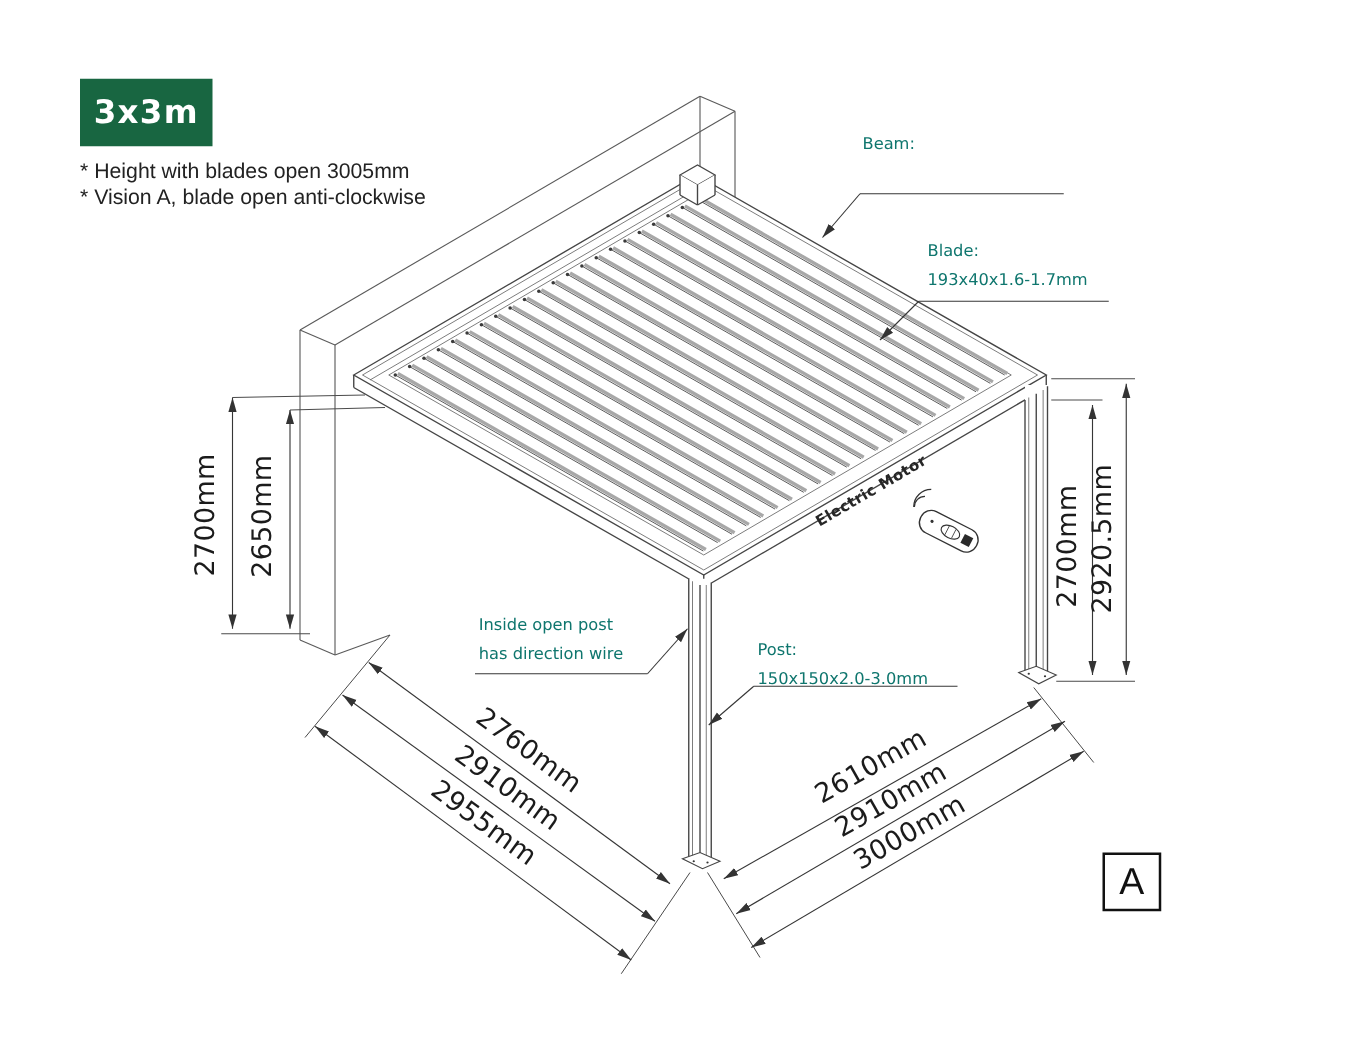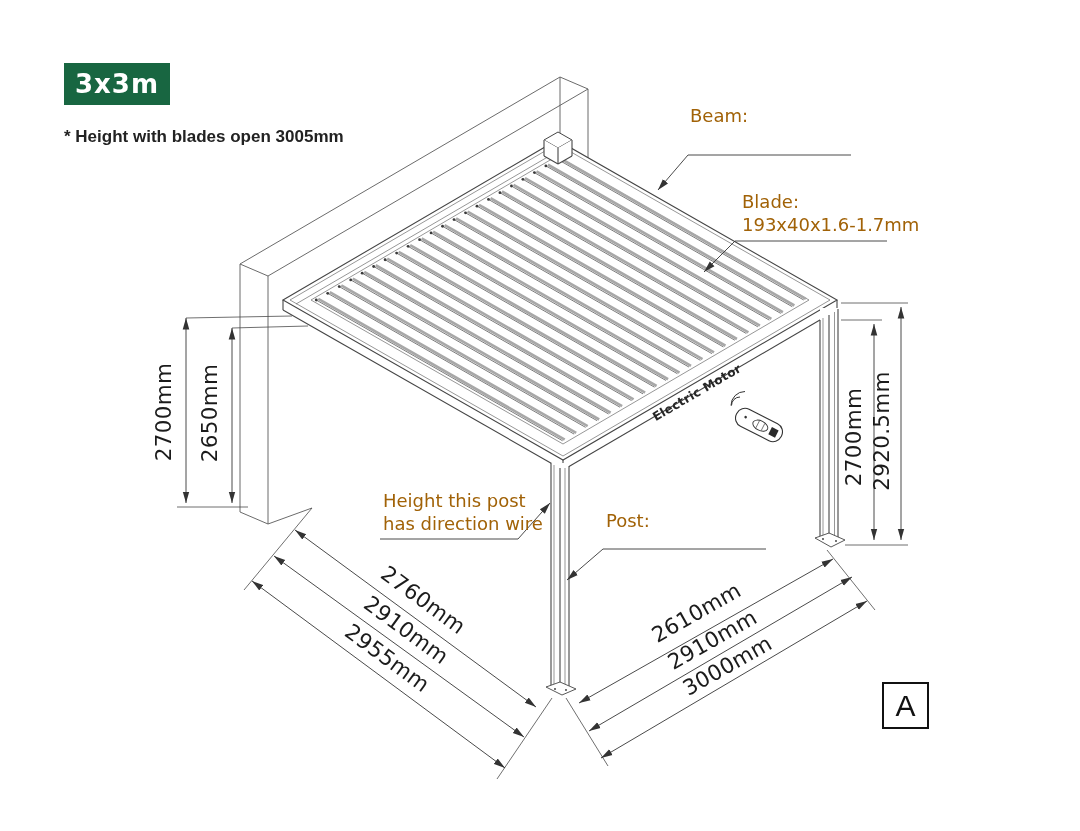--- a/index.html
+++ b/index.html
@@ -1,26 +1,26 @@
 <!DOCTYPE html>
 <html><head>
 <meta charset="utf-8">
 <style>
   html,body{margin:0;padding:0;background:#ffffff;}
   #stage{position:relative;width:1080px;height:831px;background:#ffffff;overflow:hidden;
          font-family:"DejaVu Sans",sans-serif;color:#1c1c1c;}
   #drawing{position:absolute;left:0;top:0;}
   .ol{position:absolute;}
-  .badge{left:64px;top:63px;width:106px;height:42px;background:#186641;color:#fff;
+  .badge{left:64px;top:63px;width:106px;height:54px;background:#186641;color:#fff;
          display:flex;align-items:center;justify-content:center;
          font-size:26px;font-weight:600;letter-spacing:1px;}
   .notes{left:64px;top:127px;font-family:"Liberation Sans",sans-serif;
-         font-size:17px;line-height:20.5px;color:#222;white-space:nowrap;font-weight:bold;}
+         font-size:17px;line-height:20.5px;color:#222;white-space:nowrap;}
   .notes .ind{padding-left:16px;}
-  .callout{font-size:18px;line-height:22.5px;color:#a16207;white-space:nowrap;}
+  .callout{font-size:13px;line-height:22.5px;color:#0f766e;white-space:nowrap;}
   .co-beam{left:690px;top:105px;}
   .co-blade{left:742px;top:191px;}
   .co-post{left:606px;top:510px;}
   .co-wire{left:383px;top:489px;line-height:23px;}
   .abox{left:882px;top:682px;width:43px;height:43px;border:2.5px solid #111;
         display:flex;align-items:center;justify-content:center;
         font-size:30px;color:#111;font-family:"Liberation Sans",sans-serif;}
   
   .wl{stroke:#5a5a5a;stroke-width:0.9;fill:none;}
   .rf{stroke:#454545;stroke-width:1.1;fill:none;}
@@ -237,37 +237,39 @@
     <line class="dim" x1="518" y1="539" x2="550" y2="503" marker-end="url(#ar)"></line>
   </g>
 </svg>
 
 <div class="ol badge">
   <span>3x3m</span>
 </div>
 
 <div class="ol notes">
   <div>* Height with blades open 3005mm</div>
+  <div>* Vision A, blade open anti-clockwise</div>
 </div>
 
 <div class="ol callout co-beam">
   <div>Beam:</div>
 </div>
 
 <div class="ol callout co-blade">
   <div>Blade:</div>
   <div>193x40x1.6-1.7mm</div>
 </div>
 
 <div class="ol callout co-post">
   <div>Post:</div>
+  <div>150x150x2.0-3.0mm</div>
 </div>
 
 <div class="ol callout co-wire">
-  <div>Height this post</div>
+  <div>Inside open post</div>
   <div>has direction wire</div>
 </div>
 
 <div class="ol abox">
   <span>A</span>
 </div>
 
 </div>
 
 </body></html>

